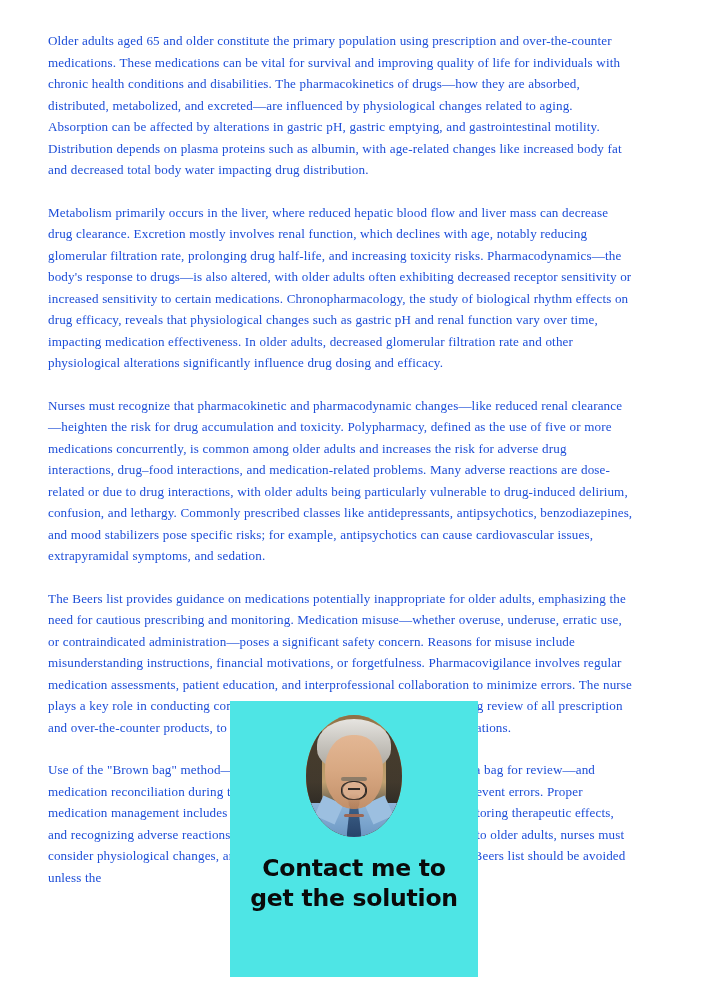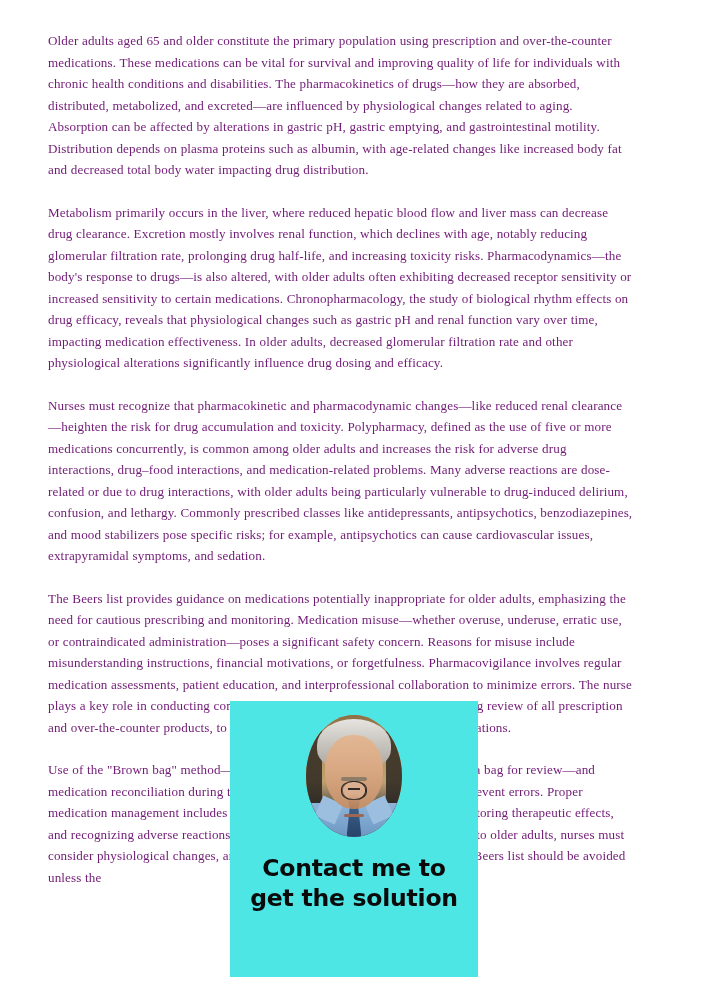--- a/index.html
+++ b/index.html
@@ -27,21 +27,21 @@
   #doc-body {
     position: absolute;
     left: 48px;
     top: 30px;
     width: 585px;
   }
 
   .para {
     font-size: 13.1px;
     line-height: 21.5px;
-    color: #701a75;
+    color: #1d4ed8;
     text-align: left;
     margin: 0 0 21px 0;
     letter-spacing: 0.01em;
     word-spacing: 0.01em;
   }
   .para:last-child { margin-bottom: 0; }
 
   
   #contact-overlay {
     position: absolute;

